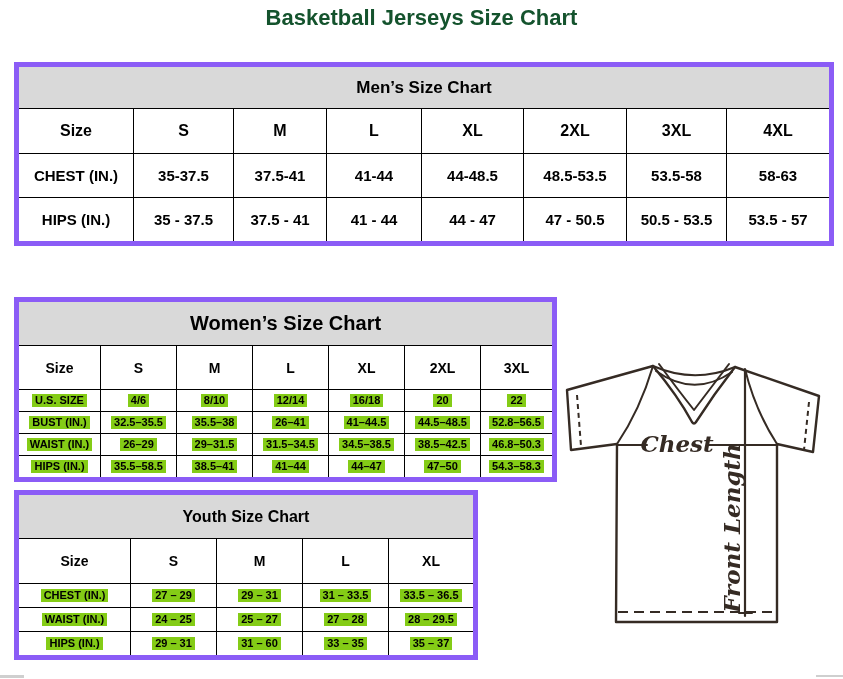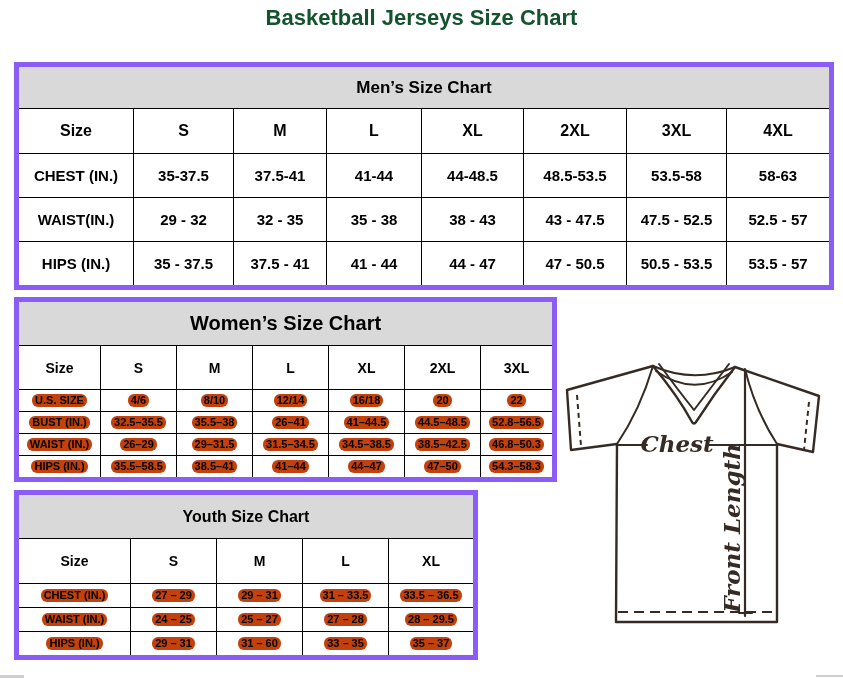--- a/index.html
+++ b/index.html
@@ -23,21 +23,21 @@
   
   .womens{left:14px;top:297px;width:538px;}
   .womens .tbl-title{height:43px;font-size:20px;}
   .womens .size-row th{height:43px;font-size:14px;}
   .womens .data-row td{height:21px;font-size:11px;}
   
   .youth{left:14px;top:490px;width:459px;}
   .youth .tbl-title{height:43px;font-size:16px;}
   .youth .size-row th{height:44px;font-size:14px;}
   .youth .data-row td{height:23px;font-size:11px;}
-  .hl{background:#c2410c;padding:0 3px;display:inline-block;line-height:1.25;border-radius:6px;}
+  .hl{background:#84cc16;padding:0 3px;display:inline-block;line-height:1.25;}
   
   .jersey{position:absolute;left:556px;top:358px;width:272px;height:268px;}
   .measure-label{font-family:"DejaVu Serif","Liberation Serif",serif;
                  font-style:italic;font-weight:bold;fill:#352b24;}
   
   .sliver{position:absolute;background:#cfcfcf;}
   .sliver-left{left:0;top:675px;width:24px;height:3px;}
   .sliver-right{left:816px;top:675px;width:27px;height:2px;}
 </style>
 </head>
@@ -76,30 +76,20 @@
       <td>CHEST (IN.)</td>
       <td>35-37.5</td>
       <td>37.5-41</td>
       <td>41-44</td>
       <td>44-48.5</td>
       <td>48.5-53.5</td>
       <td>53.5-58</td>
       <td>58-63</td>
     </tr>
     <tr class="data-row">
-      <td>WAIST(IN.)</td>
-      <td>29 - 32</td>
-      <td>32 - 35</td>
-      <td>35 - 38</td>
-      <td>38 - 43</td>
-      <td>43 - 47.5</td>
-      <td>47.5 - 52.5</td>
-      <td>52.5 - 57</td>
-    </tr>
-    <tr class="data-row">
       <td>HIPS (IN.)</td>
       <td>35 - 37.5</td>
       <td>37.5 - 41</td>
       <td>41 - 44</td>
       <td>44 - 47</td>
       <td>47 - 50.5</td>
       <td>50.5 - 53.5</td>
       <td>53.5 - 57</td>
     </tr>
   </tbody>

